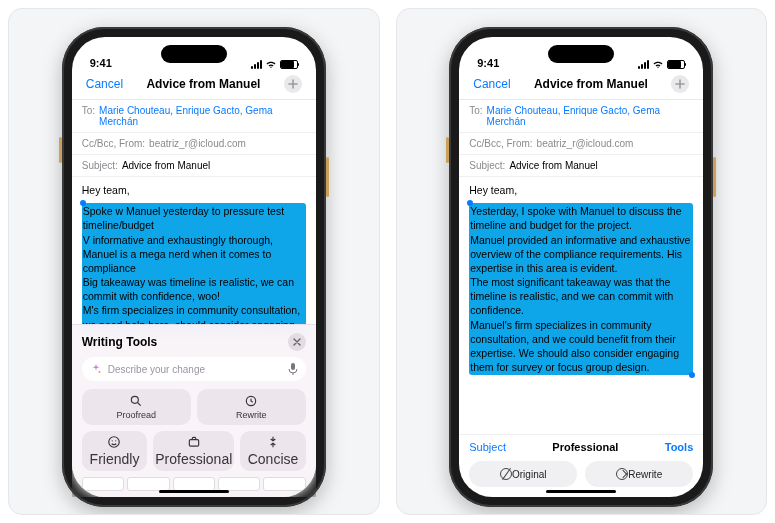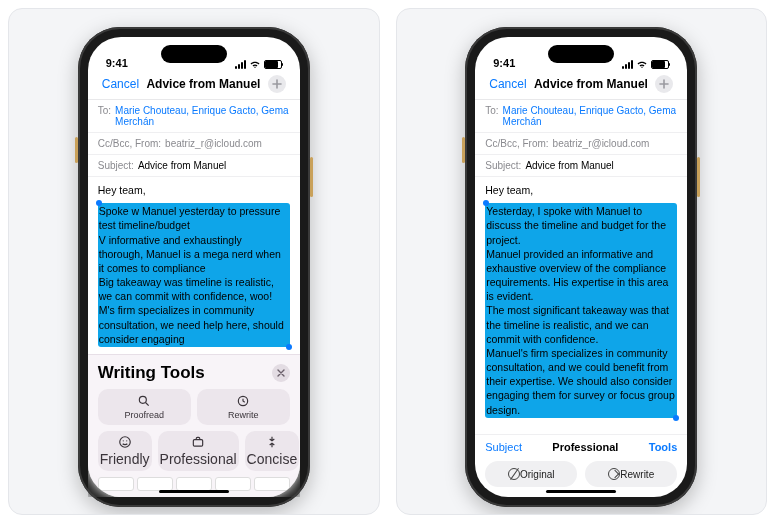--- a/index.html
+++ b/index.html
@@ -17,21 +17,21 @@
     background: #f4f5f7;
     border: 1px solid #e4e6ea;
     border-radius: 14px;
     display: flex;
     align-items: flex-start;
     justify-content: center;
     padding-top: 18px;
     overflow: hidden;
   }
   .phone {
-    width: 232px;
+    width: 264px;
     height: 480px;
     background: #1a1a1a;
     border-radius: 42px;
     padding: 10px;
     position: relative;
     box-shadow: 0 6px 20px rgba(0,0,0,.25), inset 0 0 0 2px #3a3a3a;
   }
   .phone::before, .phone::after {
     content: "";
     position: absolute;
@@ -136,21 +136,21 @@
     bottom: 0; left: 0; right: 0;
     background: rgba(248,244,248,.97);
     backdrop-filter: blur(6px);
     border-top: 1px solid #e7dfe7;
     padding: 8px 10px 6px;
   }
   .sheet-head {
     display:flex; justify-content:space-between; align-items:center;
     margin-bottom:6px;
   }
-  .sheet-title { font-weight:600; font-size:17px; }
+  .sheet-title { font-weight:600; font-size:12px; }
   .sheet-close {
     width:18px;height:18px;border-radius:50%;
     background:#e3dce3;color:#6a5f6a;
     display:flex;align-items:center;justify-content:center;
     font-size:10px;
   }
   .sheet-input {
     display:flex;align-items:center;gap:6px;
     background:#fff;border-radius:16px;
     padding:5px 8px;margin-bottom:8px;
@@ -260,20 +260,31 @@
 
       <div class="sheet">
         <div class="sheet-head">
           <span class="sheet-title">Writing Tools</span>
           <span class="sheet-close">
             <svg width="8" height="8" viewBox="0 0 8 8">
                 <path d="M1 1l6 6M7 1L1 7" stroke="currentColor" stroke-width="1.4" stroke-linecap="round"></path>
               </svg>
           </span>
         </div>
+        <div class="sheet-input">
+          <svg class="sparkle" viewBox="0 0 24 24">
+              <path d="M12 2l1.5 5L19 8.5 13.5 10 12 15l-1.5-5L5 8.5 10.5 7z" fill="#c978d6"></path>
+              <circle cx="19" cy="18" r="2" fill="#f0a050"></circle>
+            </svg>
+          <span>Describe your change</span>
+          <svg class="mic" width="10" height="14" viewBox="0 0 10 14">
+              <rect x="3" y="1" width="4" height="7" rx="2" fill="currentColor"></rect>
+              <path d="M1 7a4 4 0 008 0M5 11v2" stroke="currentColor" stroke-width="1" fill="none"></path>
+            </svg>
+        </div>
         <div class="btn-row">
           <div class="wt-btn">
             <svg class="wt-icon" viewBox="0 0 24 24">
                 <circle cx="10" cy="10" r="6" stroke="currentColor" stroke-width="2" fill="none"></circle>
                 <path d="M15 15l5 5" stroke="currentColor" stroke-width="2"></path>
               </svg>
             <span>Proofread</span>
           </div>
           <div class="wt-btn">
             <svg class="wt-icon" viewBox="0 0 24 24">

